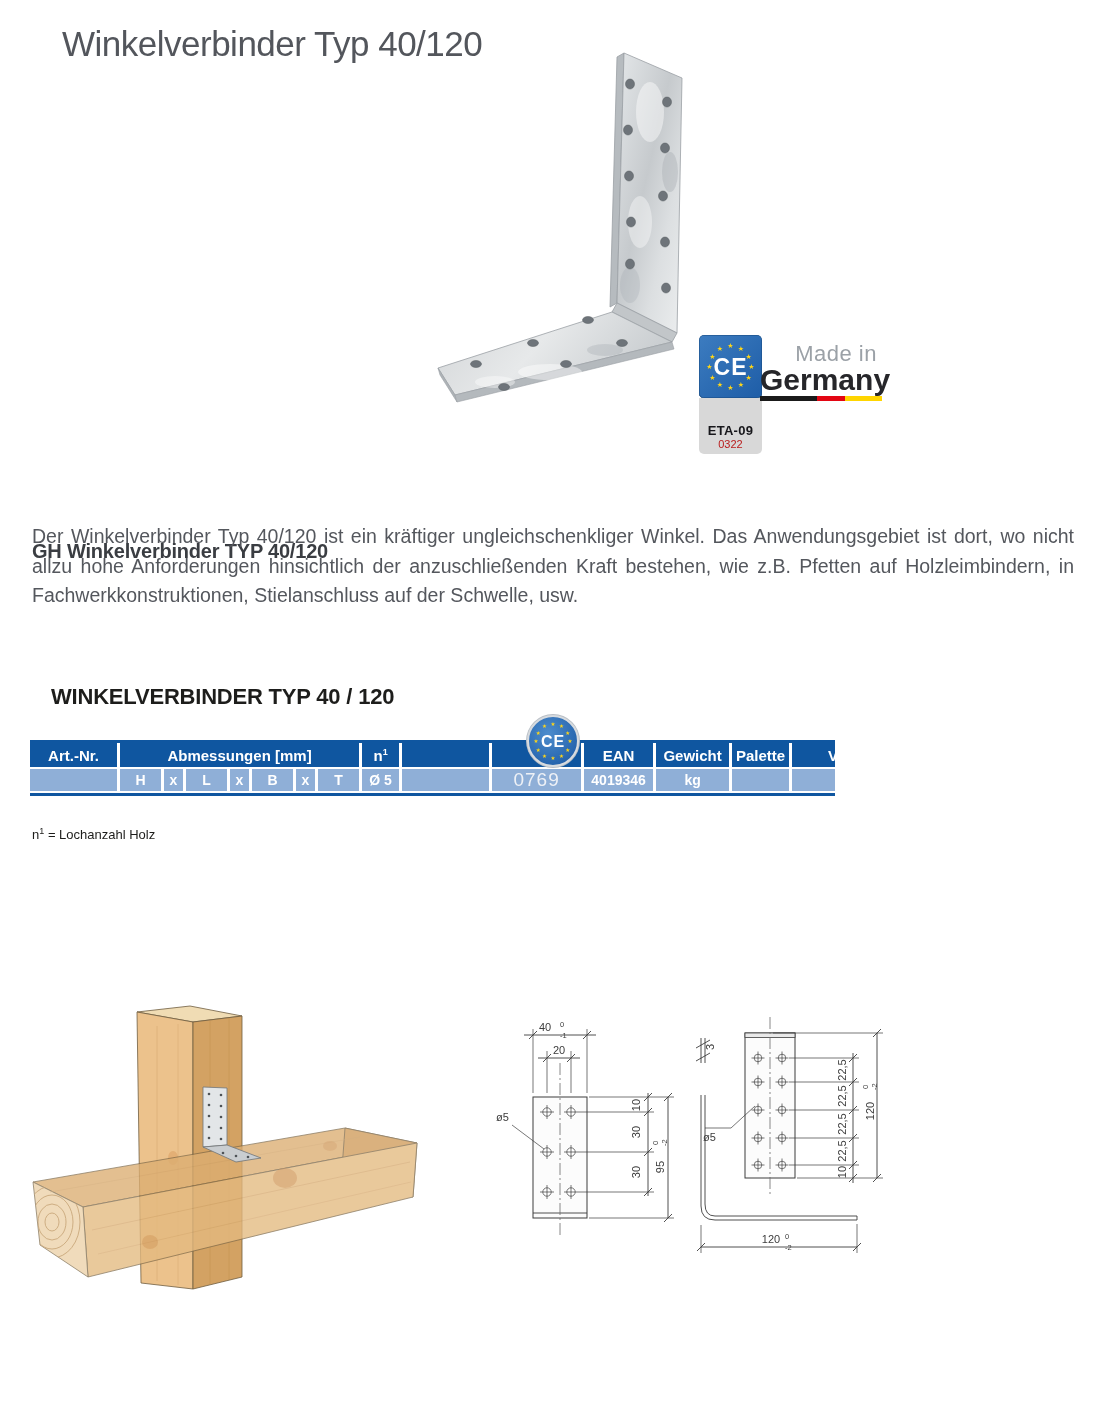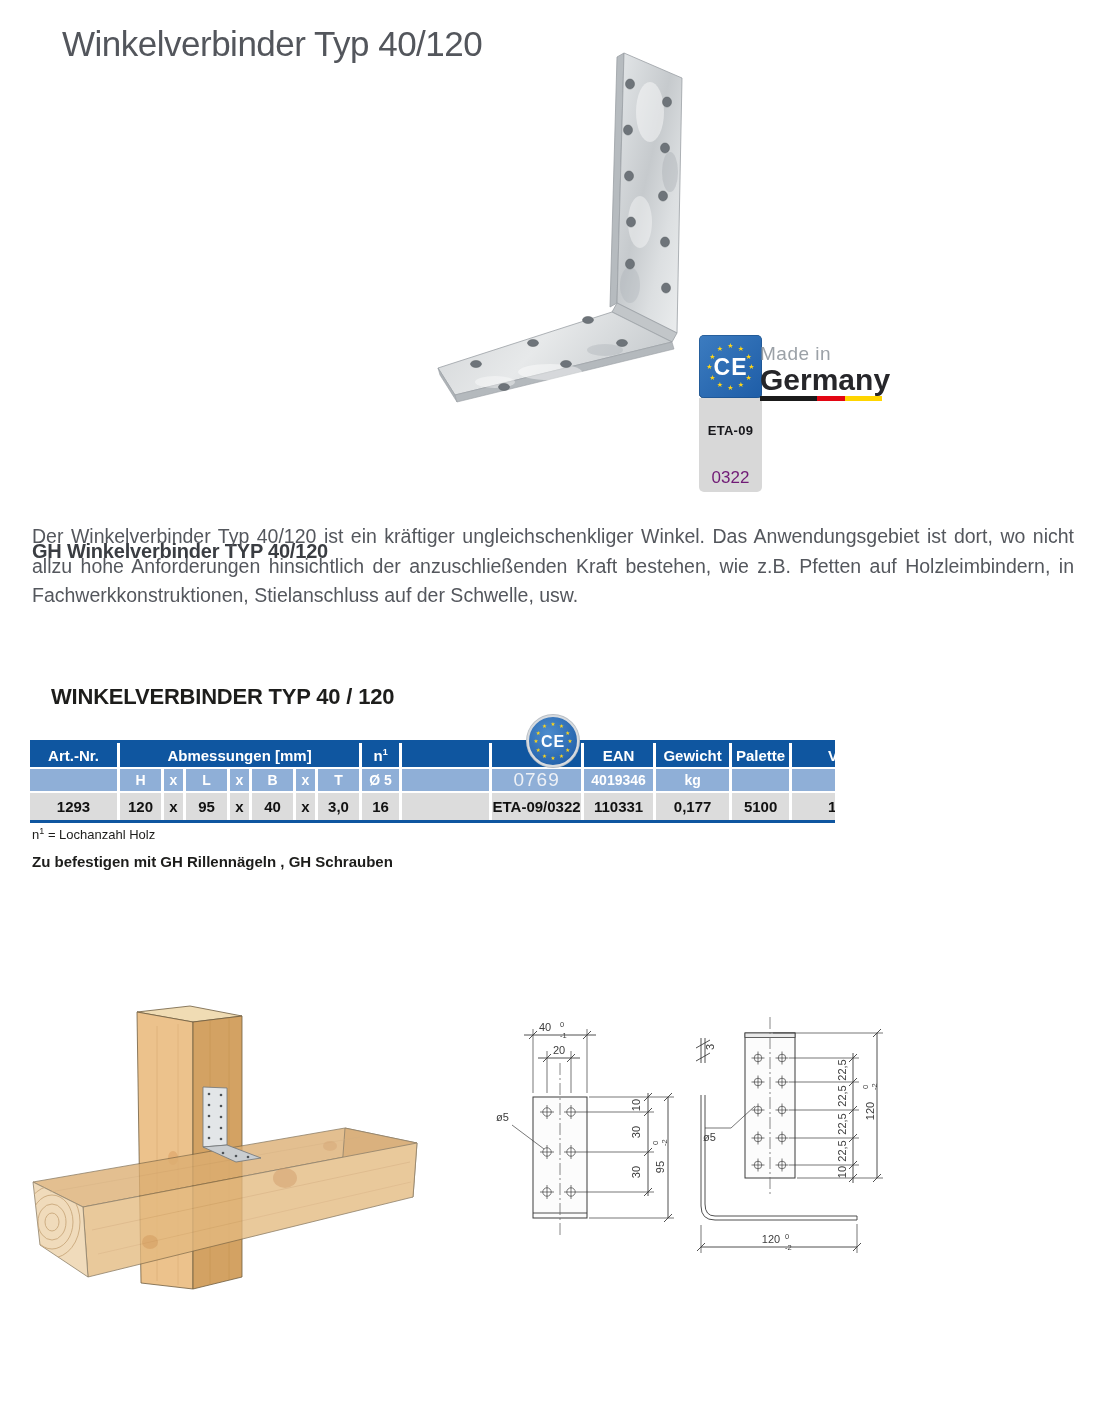--- a/index.html
+++ b/index.html
@@ -14,22 +14,22 @@
   table.data td.last{border-right:0;padding-left:36px;}
   tr.r1 td{background:#0f56a0;color:#fff;font-size:15px;font-weight:700;height:26px;border-bottom:2px solid #fff;}
   tr.r2 td{background:#8fafd7;color:#fff;font-size:14px;font-weight:700;height:24px;border-bottom:2px solid #fff;}
   tr.r2 td.ce-num{font-size:19px;font-weight:400;color:#eef1f6;letter-spacing:1px;}
   tr.r3 td{background:#dcdcdc;color:#121212;font-size:15px;font-weight:700;height:27px;border-bottom:0;}
   sup{font-size:9px;}
   .footnote{font-size:13px;font-weight:400;color:#1d1d1b;}
   .note{font-size:15px;font-weight:700;color:#1d1d1b;line-height:24px;}
   .ce-eta{background:#d8d8d8;border-radius:0 0 5px 5px;text-align:center;padding:2px 0 4px 0;width:63px;box-sizing:border-box;}
   .ce-eta .l1{font-size:13px;font-weight:700;color:#17171b;display:block;letter-spacing:.3px;margin-top:23px;}
-  .ce-eta .l2{font-size:17px;font-weight:400;color:#701a75;display:block;margin-top:30px;}
-  .mig-top{font-size:19px;color:#9ba1a7;padding-right:8px;line-height:21px;letter-spacing:.5px;}
+  .ce-eta .l2{font-size:11px;font-weight:400;color:#b91c1c;display:block;}
+  .mig-top{font-size:22px;color:#9ba1a7;text-align:right;padding-right:8px;line-height:21px;letter-spacing:.5px;}
   .mig-bottom{font-size:30px;font-weight:800;color:#26262a;line-height:31px;white-space:nowrap;}
   .mig-bar{display:flex;height:5px;margin-top:1px;width:122px;}
   .bar-black{background:#1a1a1a;width:57px;}
   .bar-red{background:#e30613;width:28px;}
   .bar-gold{background:#ffd500;width:37px;}
   .dline{stroke:#3c3c3c;stroke-width:0.9;fill:none;}
   .dthin{stroke:#3c3c3c;stroke-width:0.7;fill:none;}
   .dtext{font-size:11px;fill:#3c3c3c;font-family:"Liberation Sans",sans-serif;}
   .dsmall{font-size:7.5px;fill:#3c3c3c;font-family:"Liberation Sans",sans-serif;}
 </style>
@@ -203,46 +203,28 @@
     <td>x</td>
     <td>T</td>
     <td>Ø 5</td>
     <td></td>
     <td class="ce-num">0769</td>
     <td>4019346</td>
     <td>kg</td>
     <td></td>
     <td class="last"></td>
   </tr>
-  <tr class="r3">
-    <td>1293</td>
-    <td>120</td>
-    <td>x</td>
-    <td>95</td>
-    <td>x</td>
-    <td>40</td>
-    <td>x</td>
-    <td>3,0</td>
-    <td>16</td>
-    <td></td>
-    <td>ETA-09/0322</td>
-    <td>110331</td>
-    <td>0,177</td>
-    <td>5100</td>
-    <td class="last">100</td>
-  </tr>
 </tbody>
   </table>
 
 <div class="abs footnote" style="left:32px;top:826px;">
   <span>n</span><sup>1</sup> <span>= Lochanzahl Holz</span>
 </div>
 
 <div class="abs note" style="left:32px;top:850px;">
-  <div>Zu befestigen mit GH Rillennägeln , GH Schrauben</div>
 </div>
 
 <svg class="abs" style="left:30px;top:990px;" width="430" height="425" viewBox="0 0 430 425">
   <defs>
     <clipPath id="endface">
         <polygon points="3,192 53,217 58,287 10,255"></polygon>
       </clipPath>
   </defs>
   <g stroke="#6f5d40" stroke-width="0.8" stroke-linejoin="round">
     <polygon points="107,22 160,16 212,26 163,32" fill="#f0dcb4"></polygon>

